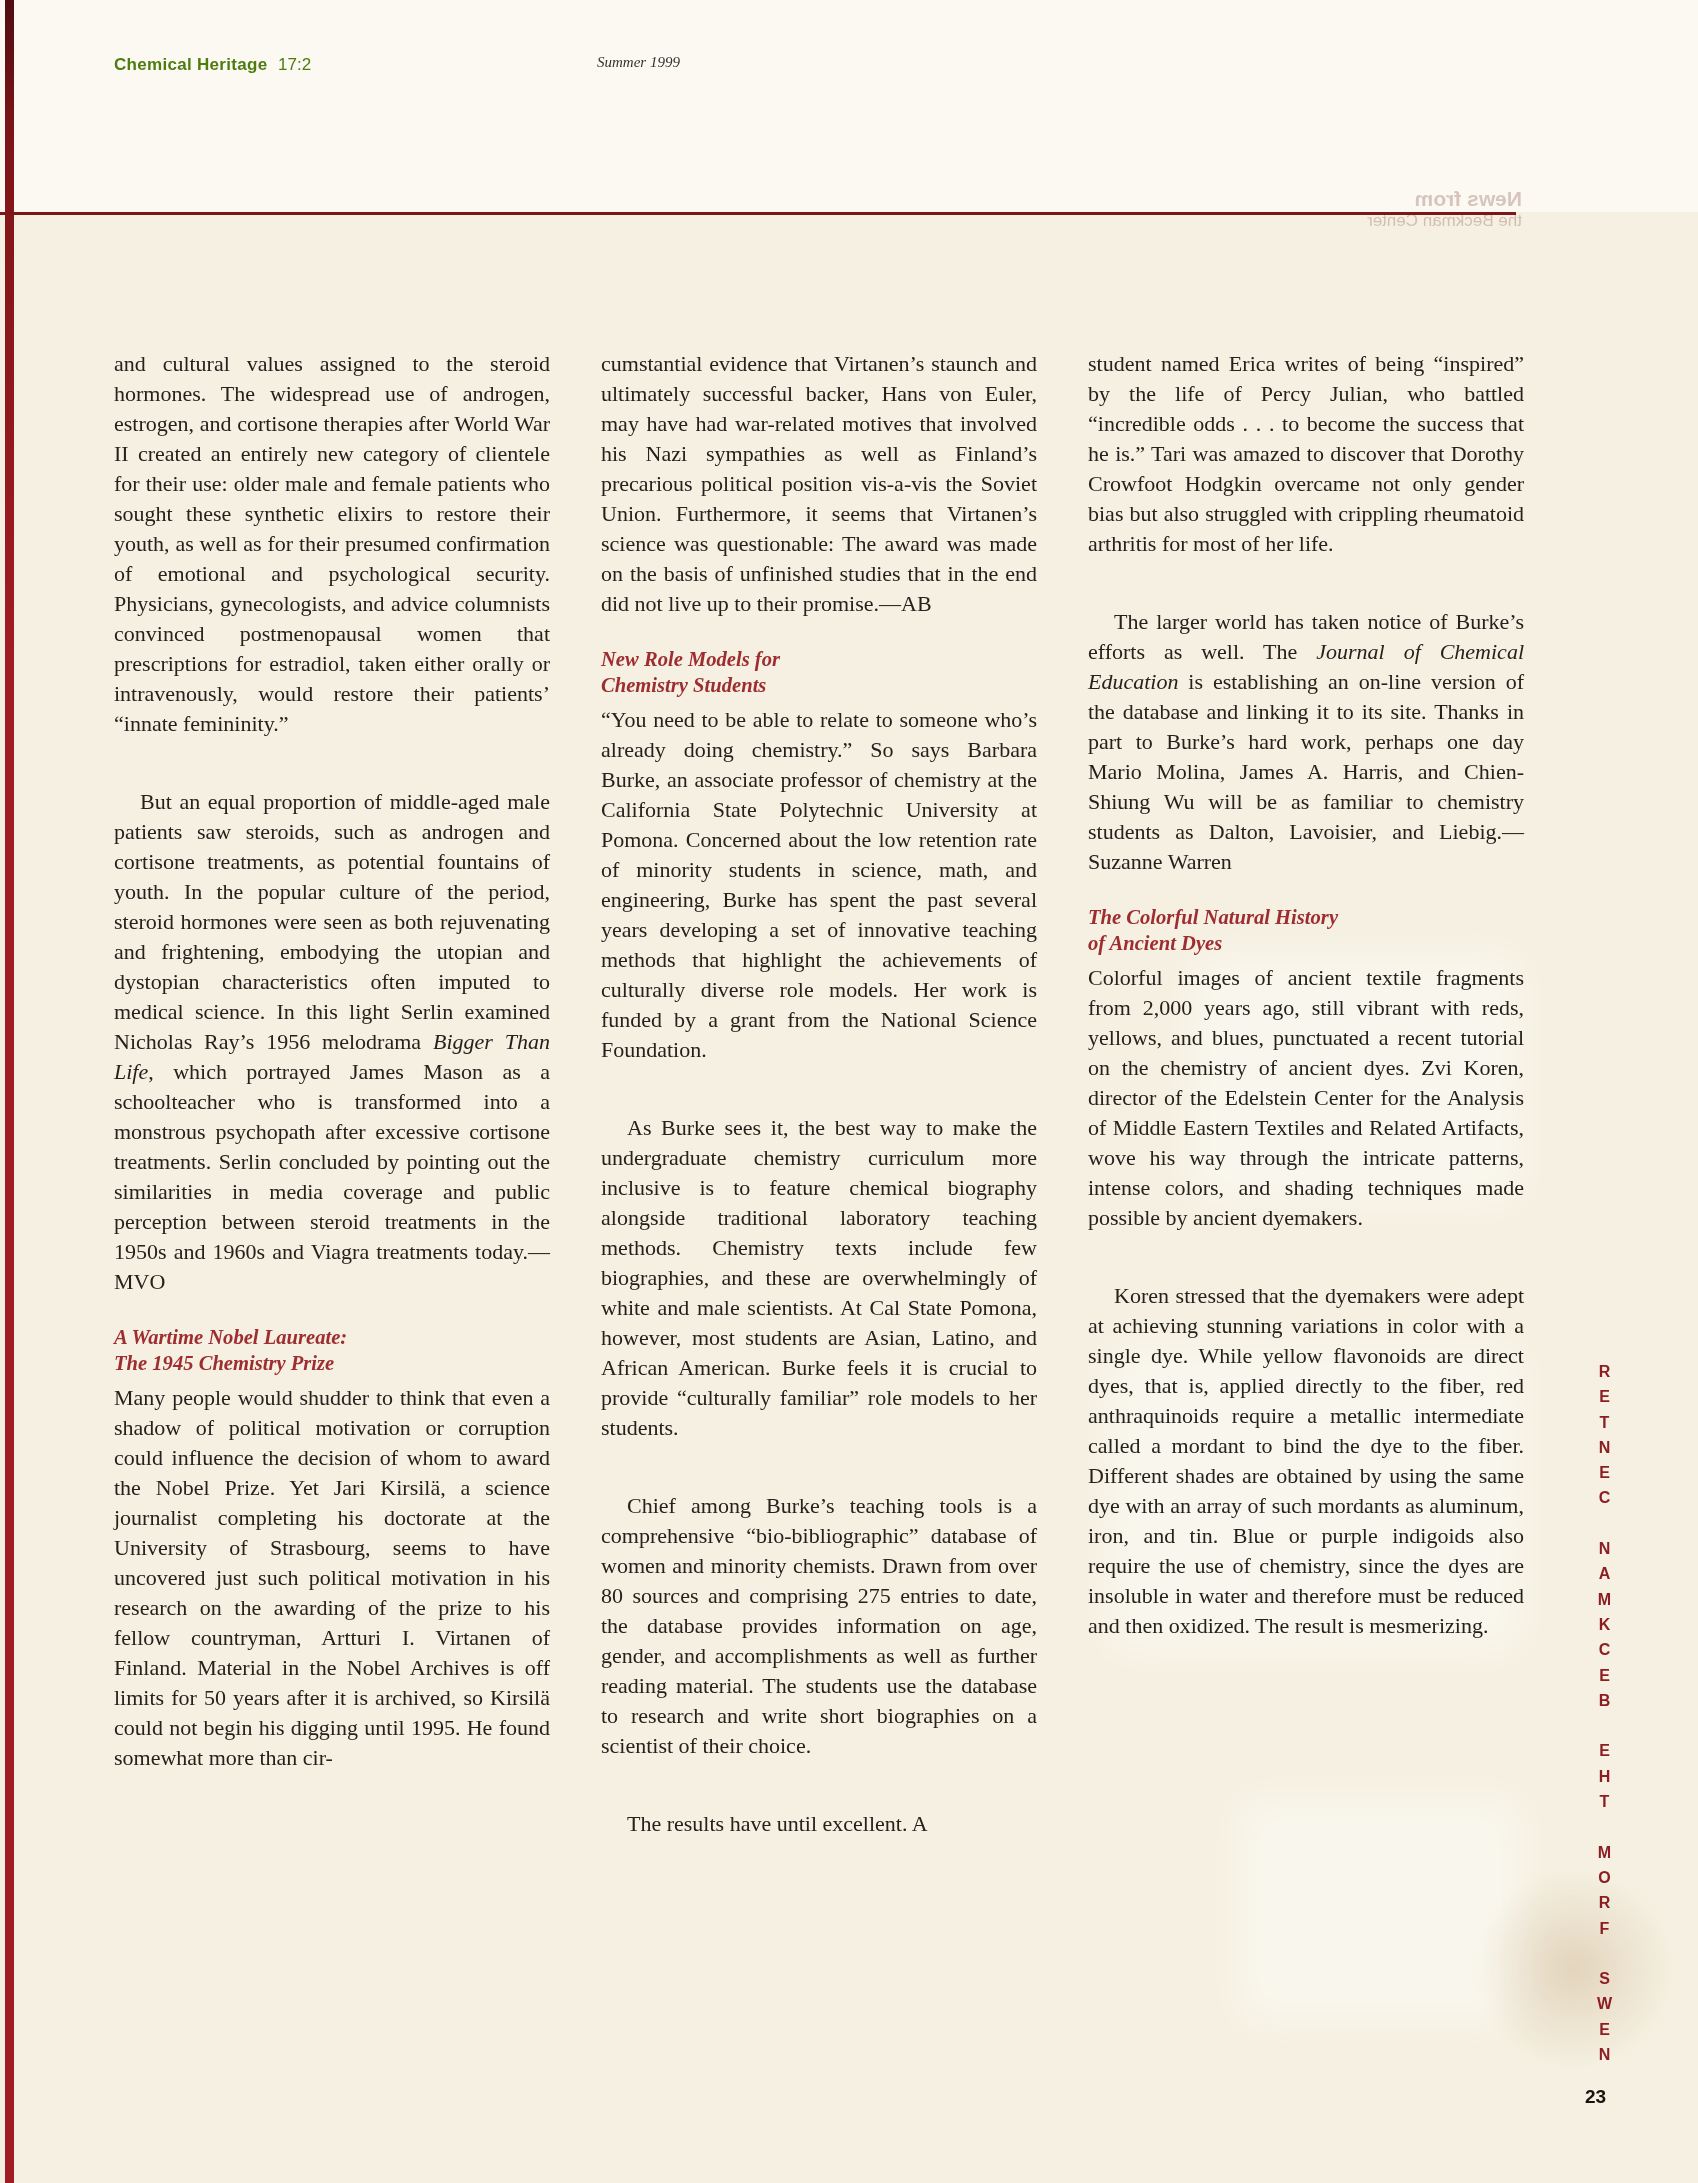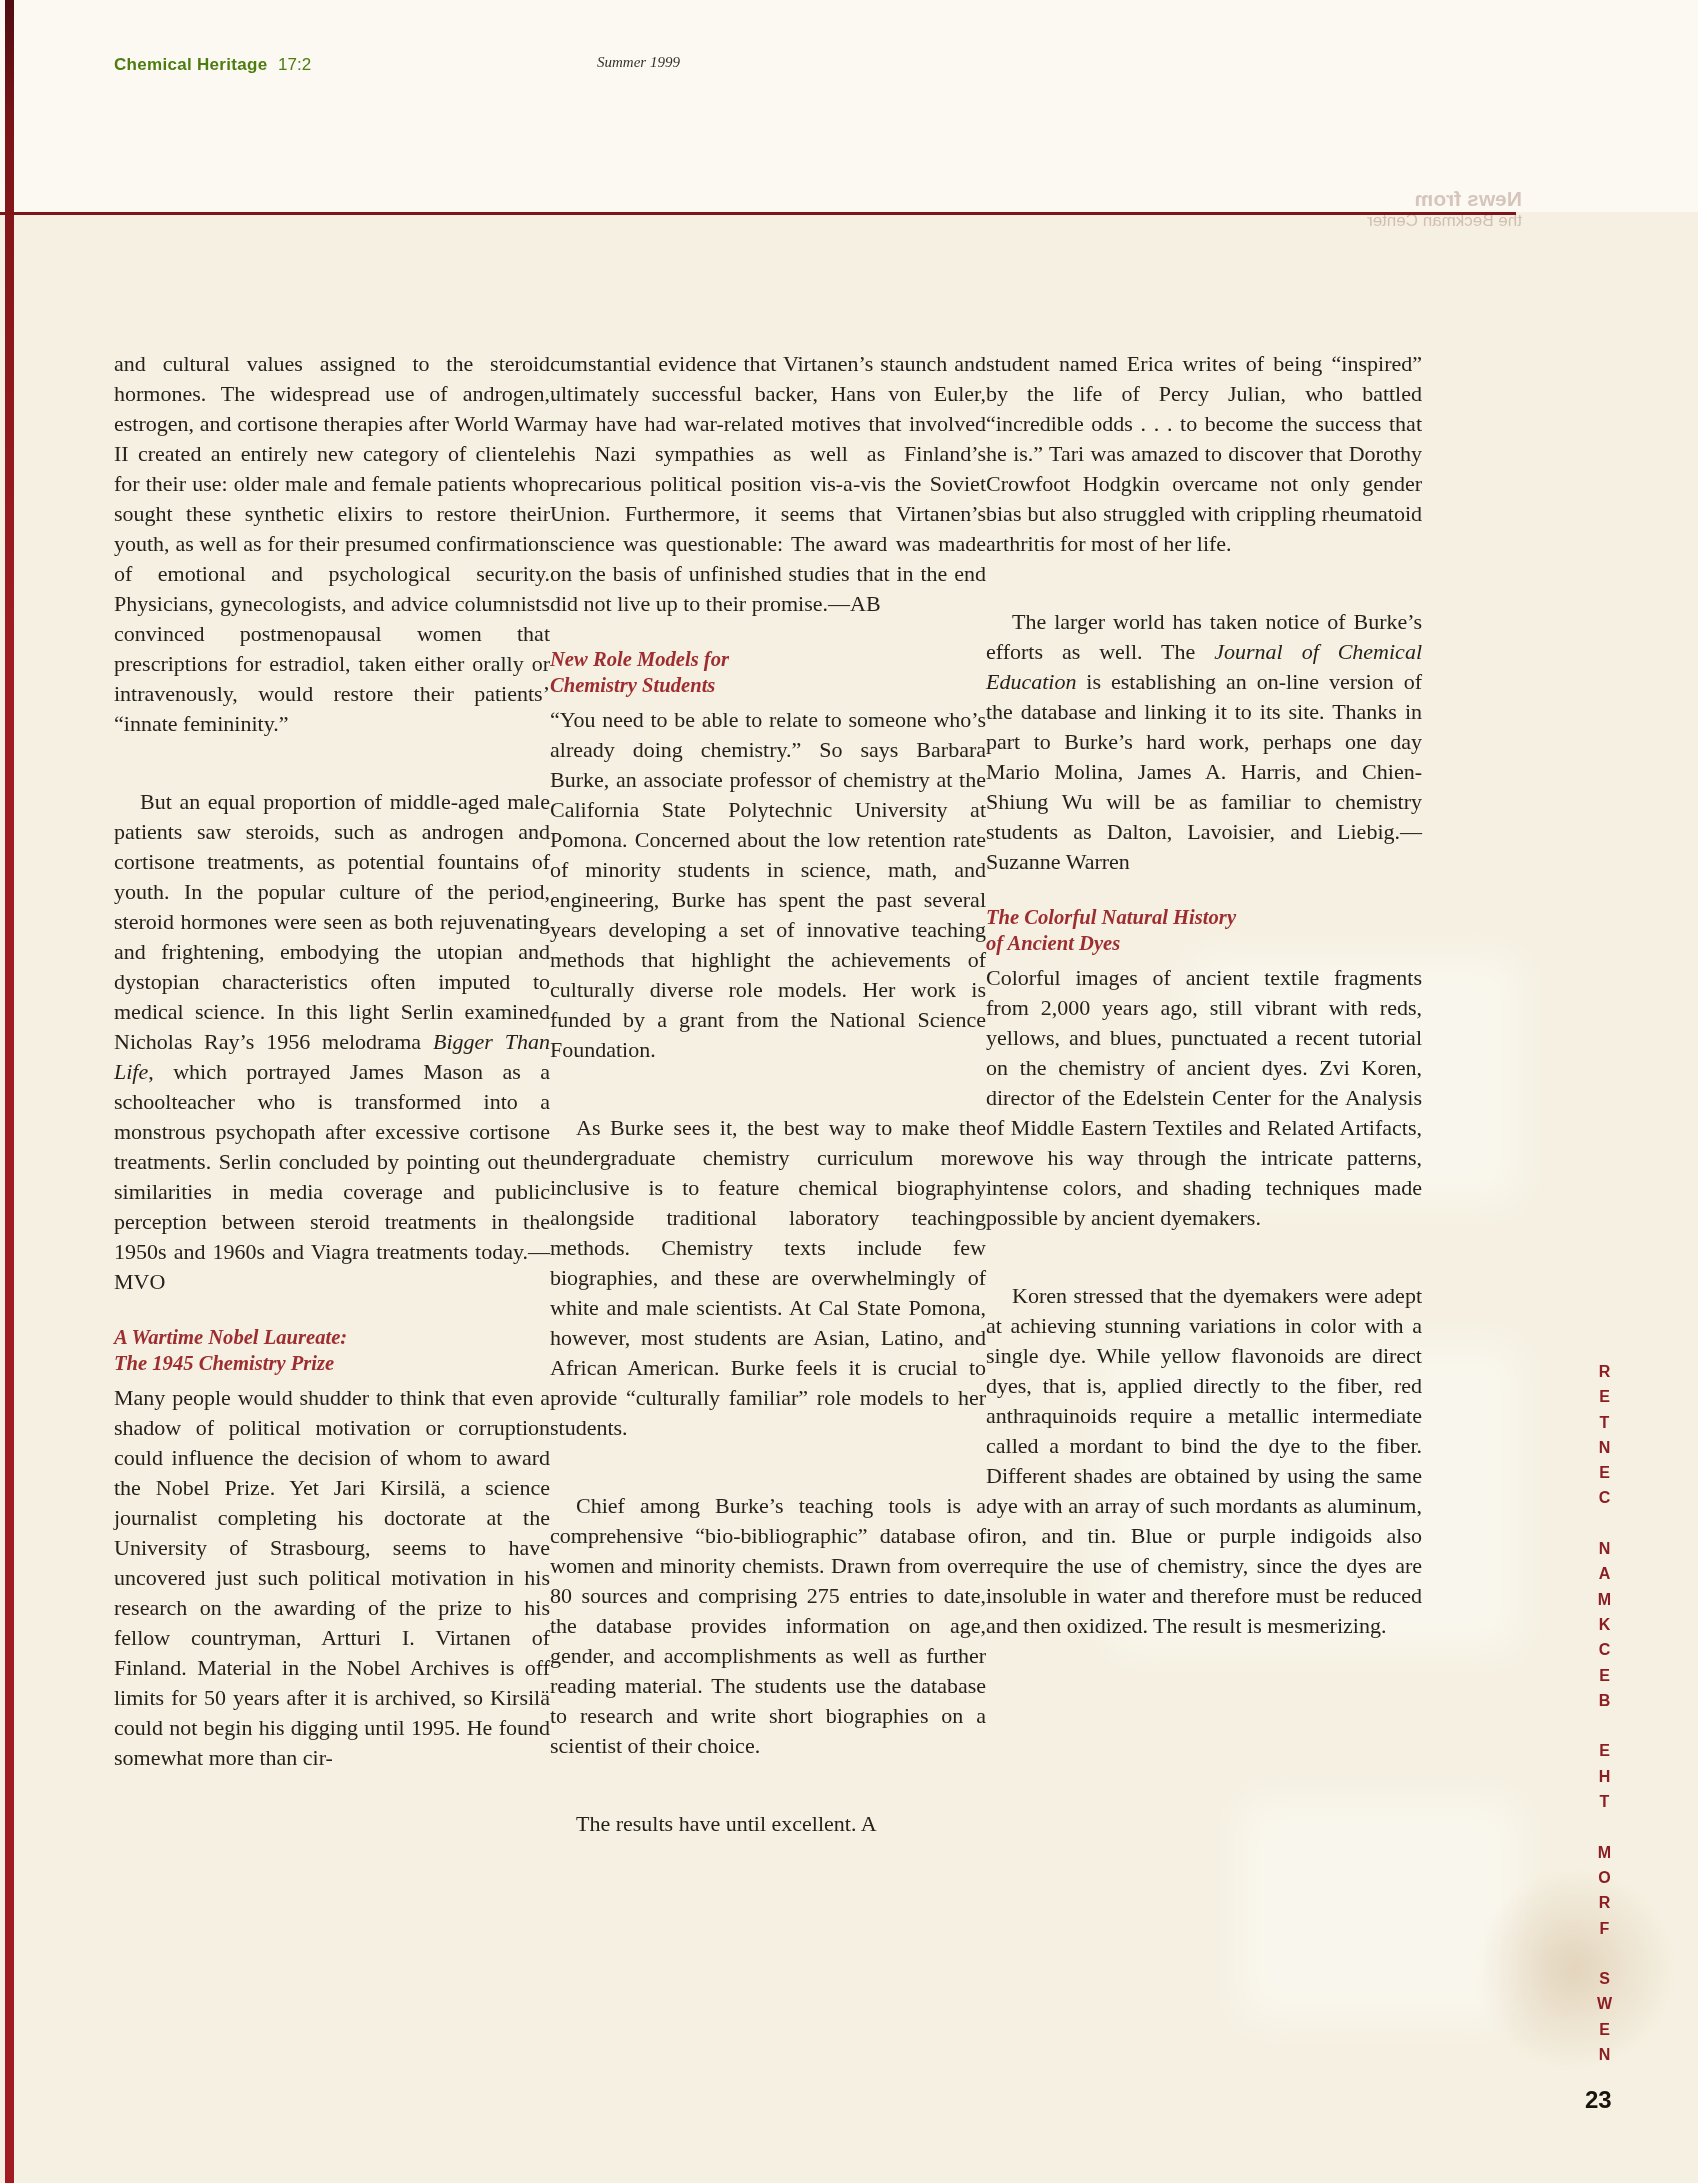--- a/index.html
+++ b/index.html
@@ -51,21 +51,21 @@
   .gb2 { left:1108px; top:1344px; width:413px; height:307px; }
   .gb3 { left:1238px; top:1798px; width:283px; height:224px; }
   .ghost-circle {
     position:absolute; left:1474px; top:1869px; width:200px; height:200px;
     border-radius:50%;
     background:radial-gradient(circle, rgba(187,148,105,0.30), rgba(187,148,105,0) 70%);
     filter:blur(3.5px);
   }
   .columns {
     position:absolute; left:114px; top:349px;
-    display:flex; 
+    display:flex; gap:51px;
   }
   .col {
     width:436px;
     font-size:22px; line-height:30px;
     color:#25211d;
     text-align:justify;
   }
   .col p { margin:0; }
   .col p.indent { text-indent:26px;margin-top:48px; }
   .col h3.heading {
@@ -82,21 +82,21 @@
     writing-mode:vertical-rl; text-orientation:upright;
     letter-spacing:8.3px;
     font-family:"Liberation Sans", sans-serif;
     font-size:16px; font-weight:600;
     color:#8c1e23;
     white-space:nowrap;
   }
   .page-number {
     position:absolute; left:1585px; top:2086px;
     font-family:"Liberation Sans", sans-serif;
-    font-weight:bold; font-size:24px; color:#17140f;
+    font-weight:bold; font-size:19px; color:#17140f;
   }
 </style>
 </head>
 <body>
 
 <div class="page">
   <div class="top-band"></div>
   <div class="left-bar"></div>
 
   <div class="header-left">

